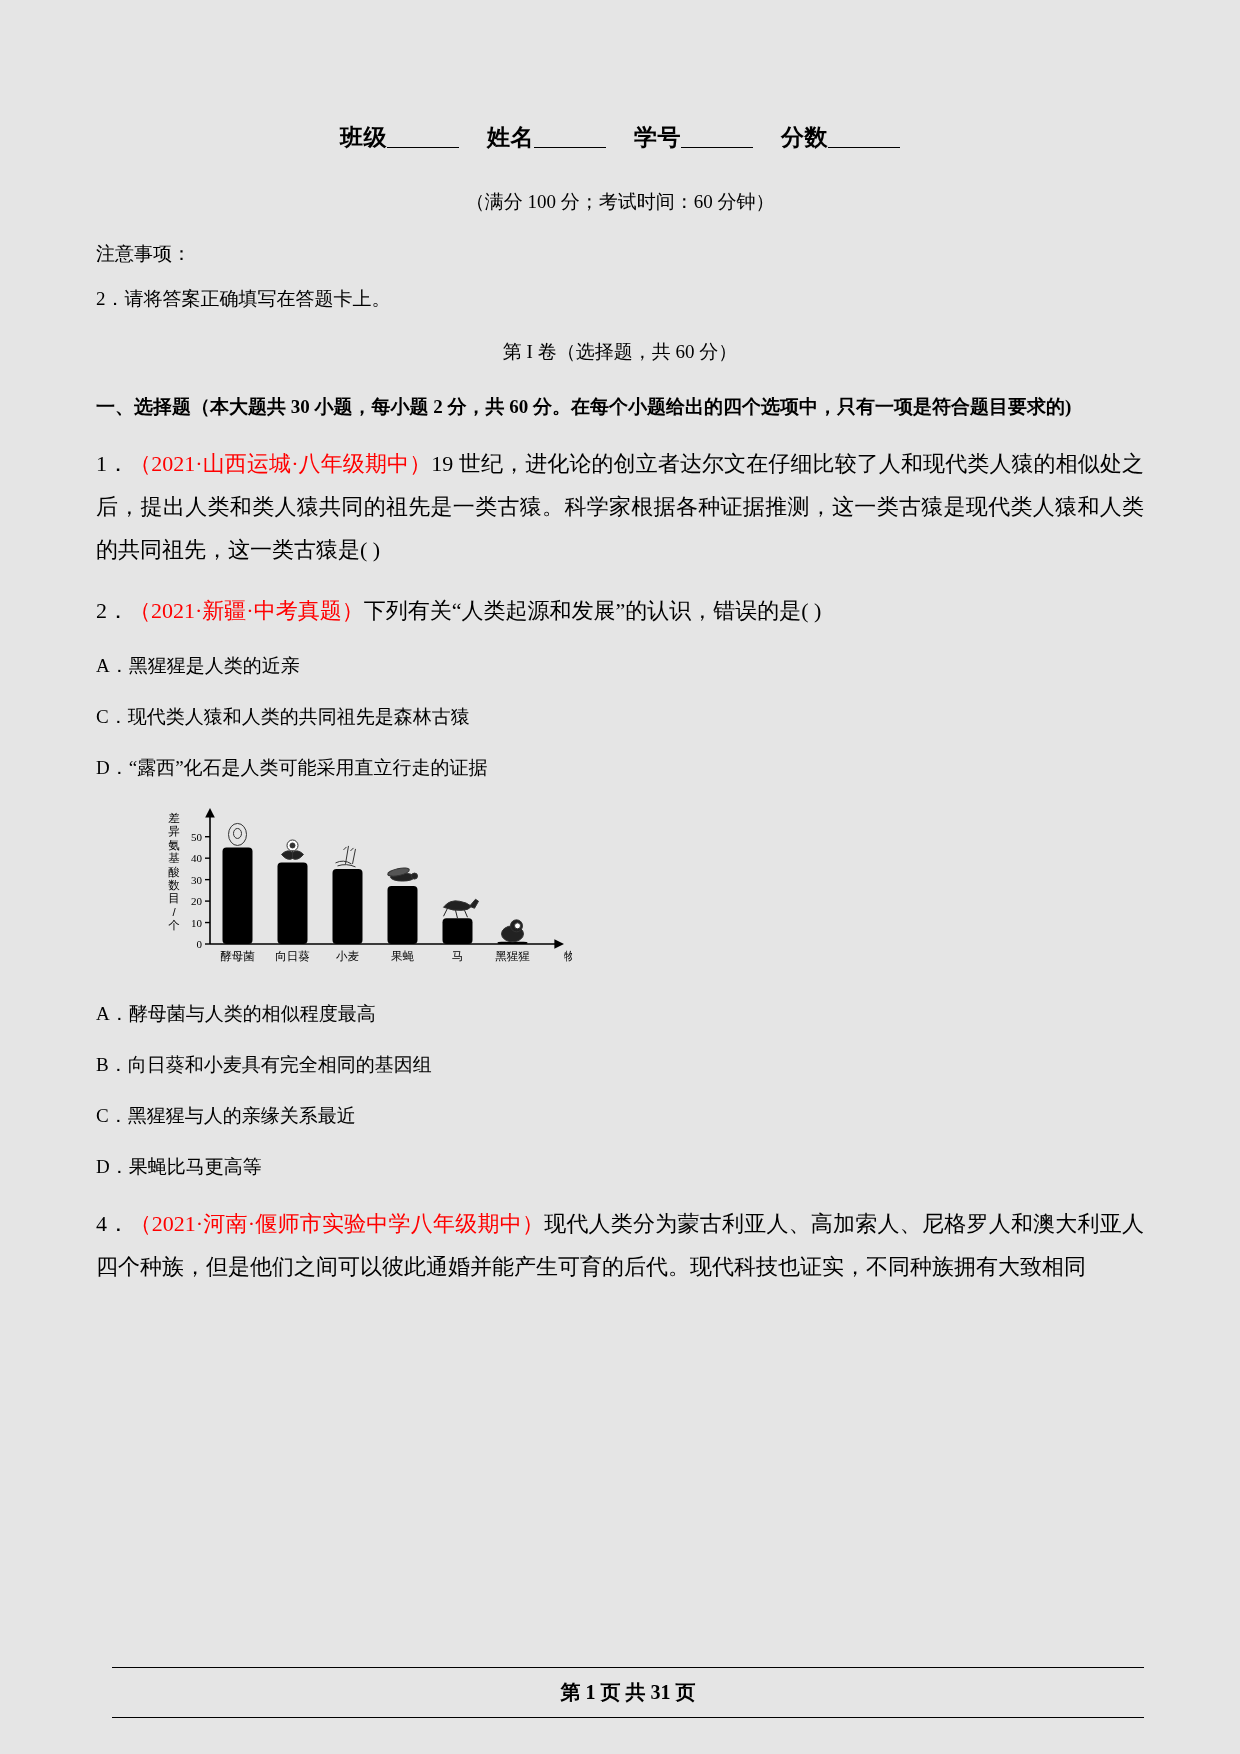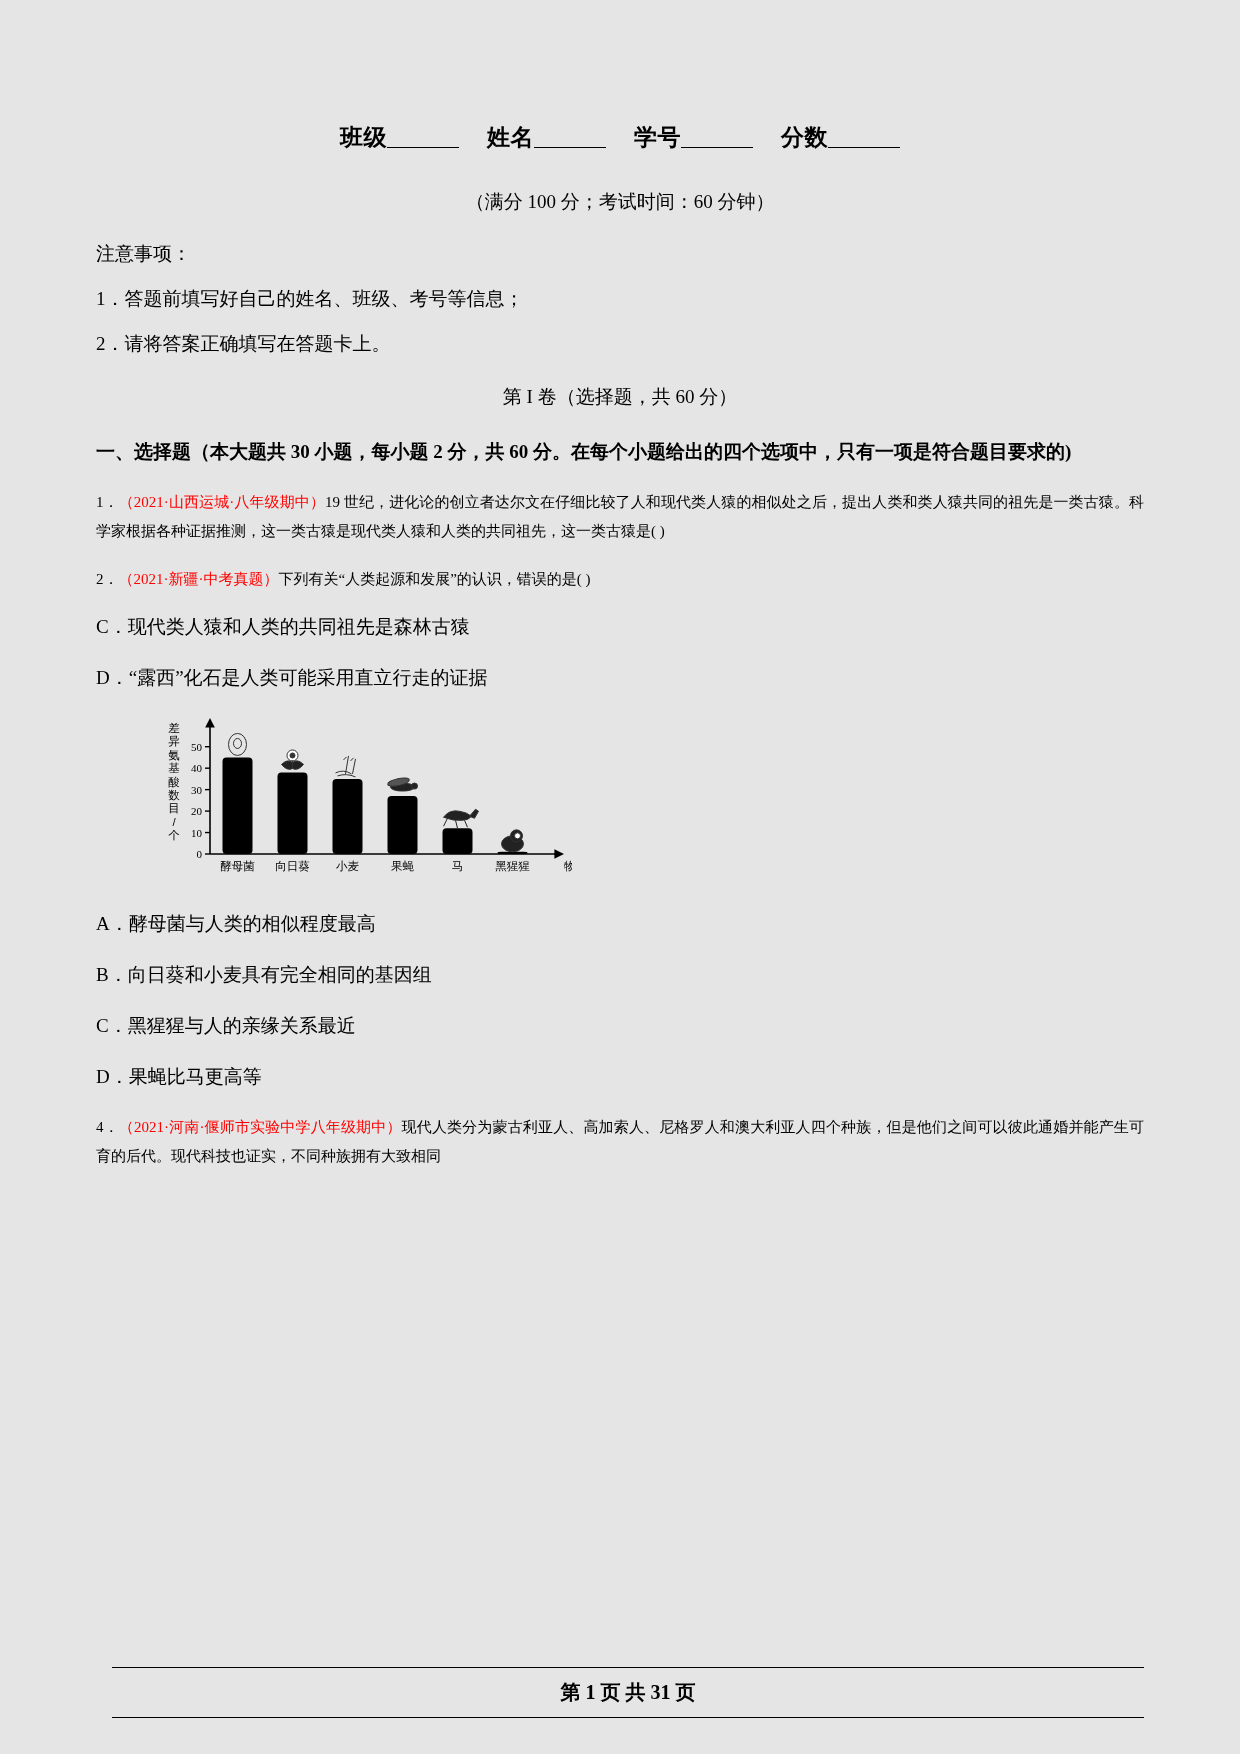--- a/index.html
+++ b/index.html
@@ -81,21 +81,21 @@
     margin-top: 23px;
     font-size: 19px;
     font-weight: bold;
     line-height: 1.95;
     text-align: justify;
   }
 
   
   .question {
     margin-top: 18px;
-    font-size: 15px;
+    font-size: 22px;
     line-height: 1.95;
     text-align: justify;
   }
   .q-num { }
   .src {
     color: #ff0000;
   }
   .option {
     font-size: 19px;
     line-height: 1.95;
@@ -151,34 +151,34 @@
 <div class="page">
 
   <div class="fields-line">
     <span class="field"><span class="fname">班级</span><span class="blank"></span></span><span class="field"><span class="fname">姓名</span><span class="blank"></span></span><span class="field"><span class="fname">学号</span><span class="blank"></span></span><span class="field"><span class="fname">分数</span><span class="blank"></span></span>
   </div>
 
 
   <div class="doc-subtitle">（满分 100 分；考试时间：60 分钟）</div>
 
   <div class="notice-title">注意事项：</div>
-  <div class="notice-item">1．答题前填写好自己的姓名、班级、考号等信息；</div>
   <div class="notice-item">2．请将答案正确填写在答题卡上。</div>
 
   <div class="part-heading">第 I 卷（选择题，共 60 分）</div>
 
   <div class="section-heading">一、选择题（本大题共 30 小题，每小题 2 分，共 60 分。在每个小题给出的四个选项中，只有一项是符合题目要求的)</div>
 
   <div class="question">
     <span class="q-num">1．</span><span class="src">（2021·山西运城·八年级期中）</span><span>19 世纪，进化论的创立者达尔文在仔细比较了人和现代类人猿的相似处之后，提出人类和类人猿共同的祖先是一类古猿。科学家根据各种证据推测，这一类古猿是现代类人猿和人类的共同祖先，这一类古猿是(    )</span>
   </div>
 
   <div class="question">
     <span class="q-num">2．</span><span class="src">（2021·新疆·中考真题）</span><span>下列有关“人类起源和发展”的认识，错误的是(    )</span>
   </div>
+  <div class="option">A．黑猩猩是人类的近亲</div>
   <div class="option">C．现代类人猿和人类的共同祖先是森林古猿</div>
   <div class="option">D．“露西”化石是人类可能采用直立行走的证据</div>
 
 
   <div class="chart-wrap">
     <svg id="chart-svg" width="470" height="175" viewBox="0 0 470 175">
         <defs>
           <marker id="ah" markerWidth="7" markerHeight="7" refX="1" refY="3" orient="auto">
             <path d="M0,0 L6,3 L0,6 z" fill="#000"></path>
           </marker>

